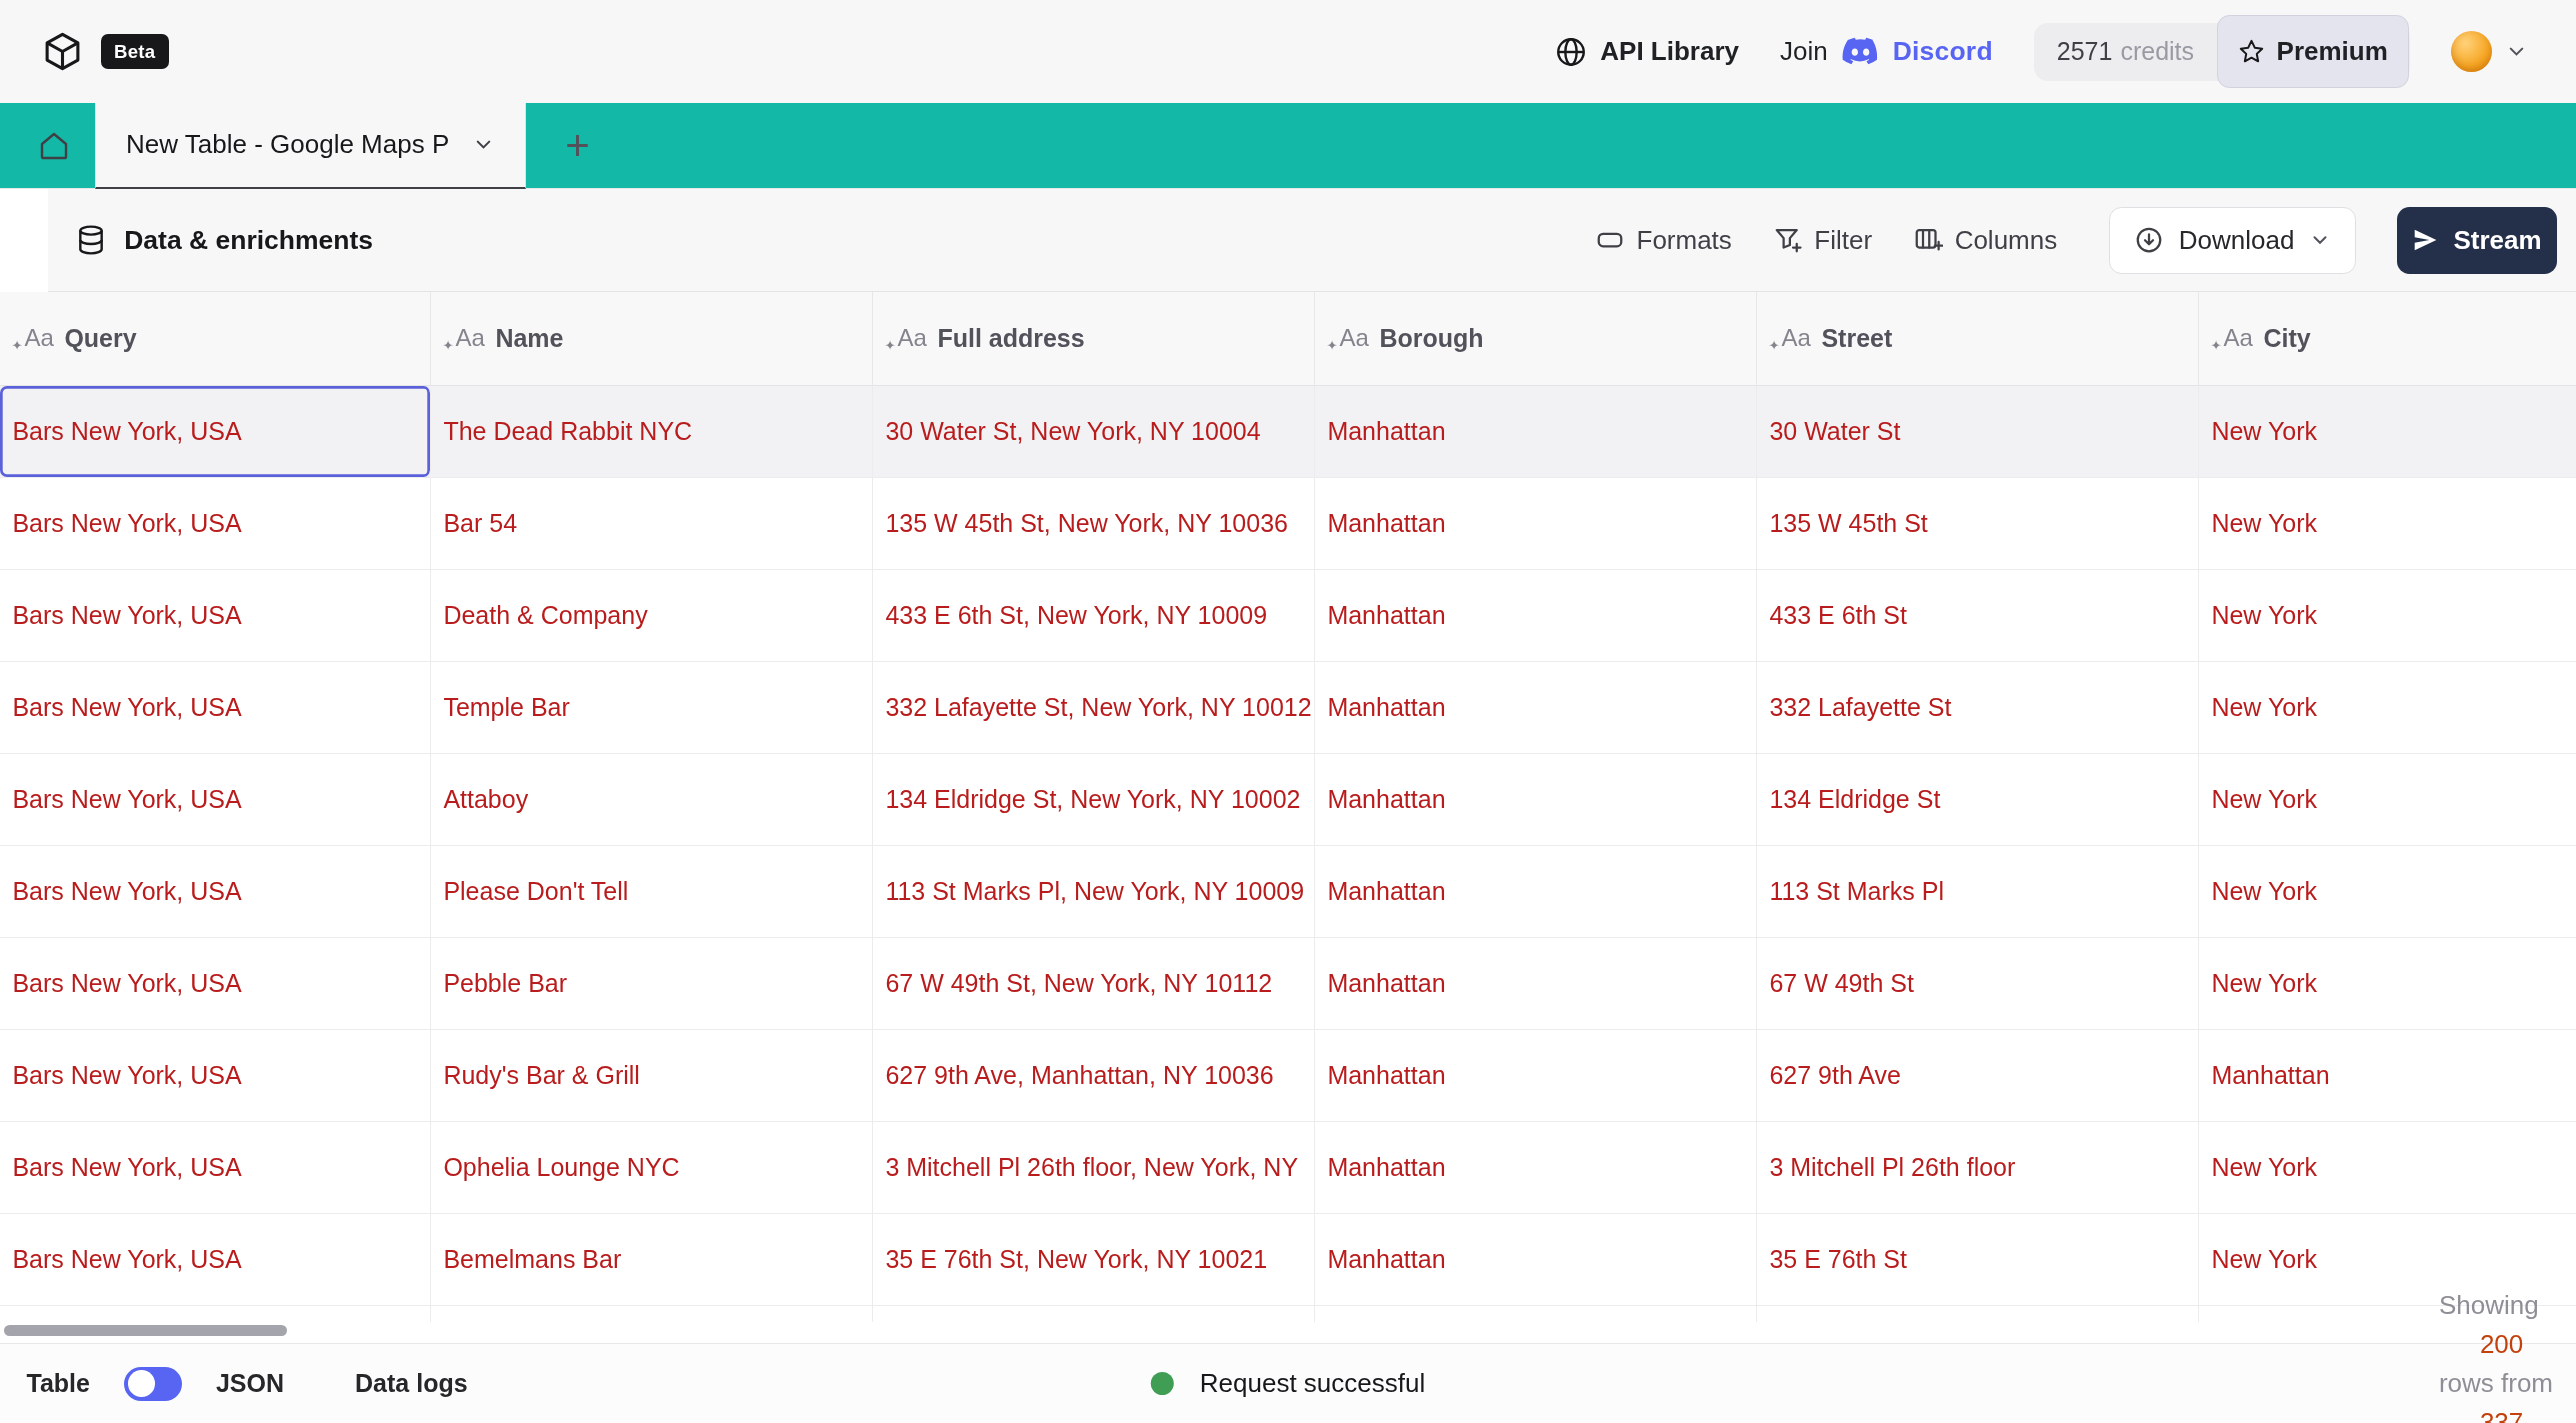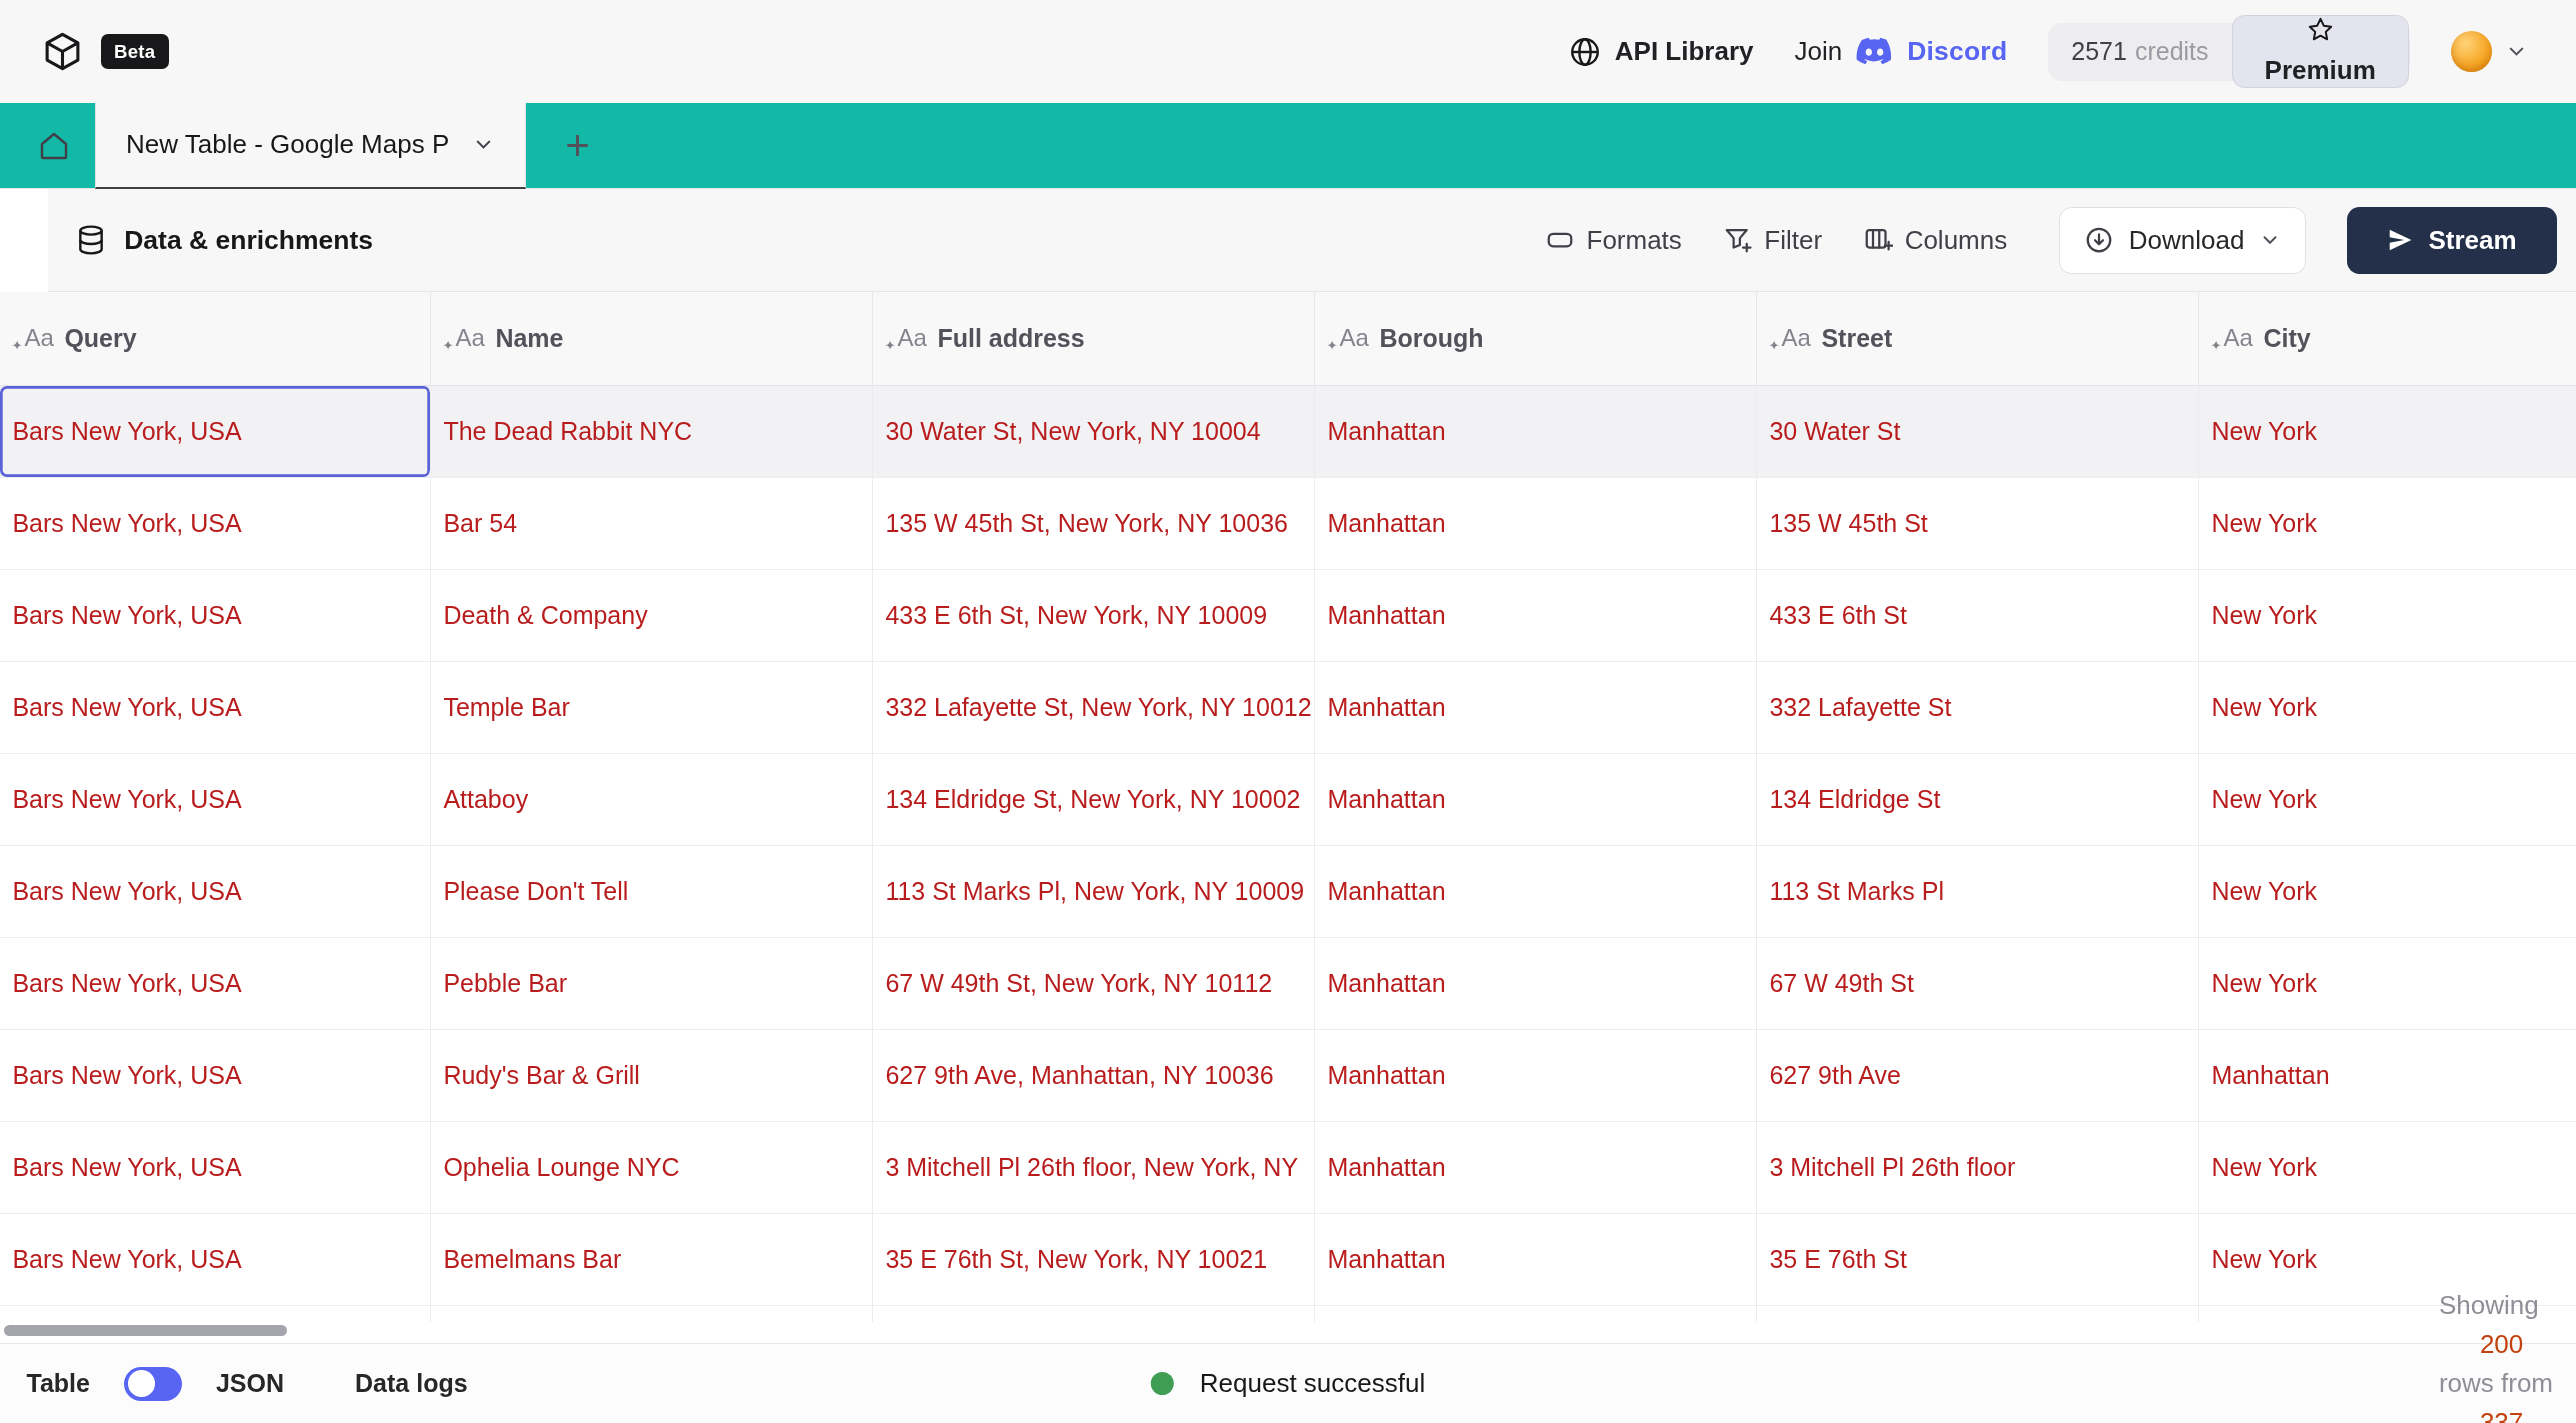--- a/index.html
+++ b/index.html
@@ -17,36 +17,36 @@
   .topbar { height:103px; flex:none; background:#f7f7f8; display:flex; align-items:center; padding:0 48px 0 42px;text-align:center; }
   .brand { display:flex; align-items:center; gap:17.7px; }
   .beta-badge { background:#18181b; color:#fff; font-size:18.6px; font-weight:700; padding:6.2px 13.3px; border-radius:7px; letter-spacing:0.3px; }
   .top-right { margin-left:auto; display:flex; align-items:center; gap:41px; }
   .nav-item { display:flex; align-items:center; gap:12.4px; font-size:26px; font-weight:600; color:#1f2125; cursor:default; }
   .join-group { display:flex; align-items:center; gap:14px; font-size:26px; color:#1f2125; }
   .discord-word { color:#5865F2; font-weight:800; font-size:26.5px; letter-spacing:0.2px; }
   .credits-pill { display:flex; align-items:center; background:#ededf0; border-radius:14px; height:58px; }
   .credits-text { padding:0 23px; font-size:25px; color:#3f3f46; display:flex; gap:8px; }
   .credits-unit { color:#9a9aa3; }
-  .premium-btn { display:flex; align-items:center; gap:11.5px; background:#e4e4ee; border:0.9px solid #d2d2de; border-radius:12.4px; height:73px; padding:0 32px; font-size:26px; font-weight:600; margin-right:0.9px; color:#1f2125;flex-direction:column; }
+  .premium-btn { display:flex; align-items:center; gap:11.5px; background:#e4e4ee; border:0.9px solid #d2d2de; border-radius:12.4px; height:73px; padding:0 20px; font-size:26px; font-weight:600; margin-right:0.9px; color:#1f2125; }
   .user-group { display:flex; align-items:center; gap:13.3px; }
   .avatar { width:41px; height:41px; border-radius:50%; background: radial-gradient(circle at 35% 30%, #ffd27a 0%, #f6a623 60%, #e8890c 100%); box-shadow: inset 0 -3.5px 7px rgba(160,80,0,.35); }
 
   
   .tabbar { height:86px; flex:none; background:#14b8a6; border-bottom:0.9px solid #e9e9ec; display:flex; align-items:center; padding-left:38px; }
   .tab { margin-left:25px; height:86px; display:flex; align-items:center; gap:23px; padding:0 30px; border-left:0.9px solid #e2e2e6; border-right:0.9px solid #e2e2e6; border-bottom:2.7px solid #3f3f46; font-size:26px; color:#18181b; background:#f7f7f8; }
   .add-tab { margin-left:39px; font-size:42px; font-weight:300; color:#52525b; line-height:1; }
 
   
   .toolbar { height:103px; flex:none; background:#f7f7f8; border-bottom:0.9px solid #e4e4e7; display:flex; padding:0 19.4px 0 26.5px;margin-left:48px; }
   .tb-title { display:flex; align-items:center; gap:17.7px; font-size:26.5px; font-weight:700; color:#18181b; }
   .tb-right { margin-left:auto; display:flex; align-items:center; gap:41px; }
   .tb-link { display:flex; align-items:center; gap:11.5px; font-size:26px; font-weight:500; color:#3f3f46; }
   .download-btn { display:flex; align-items:center; gap:15px; background:#fff; border:0.9px solid #e0e0e4; border-radius:12.4px; height:67px; padding:0 24px; font-size:26px; font-weight:500; color:#27272a; margin-left:10.6px; }
-  .stream-btn { display:flex; align-items:center; gap:15px; background:#243049; color:#fff; border-radius:12.4px; height:67px; padding:0 40px; font-size:26px; font-weight:600; }
+  .stream-btn { display:flex; align-items:center; gap:15px; background:#243049; color:#fff; border-radius:12.4px; height:67px; padding:0 15px; font-size:26px; font-weight:600; }
 
   
   .thead { height:94px; flex:none; background:#f8f8f9; border-bottom:0.9px solid #e4e4e7; display:flex; }
   .th { display:flex; align-items:center; padding-left:11.5px; border-right:0.9px solid #e7e7ea; font-size:25px; font-weight:600; color:#52525b; overflow:hidden; flex:none; }
   .type { color:#84848d; display:flex; align-items:flex-start; margin-right:10.6px; font-weight:500; }
   .tstar { font-size:13.3px; margin-top:13.3px; }
   .taa { font-size:24px; margin-left:1.8px; }
   .tbody { flex:none; }
   .tr { display:flex; height:92px; border-bottom:0.9px solid #ececef; background:#fff; }
   .tr.sel { background:#f2f2f4; }

